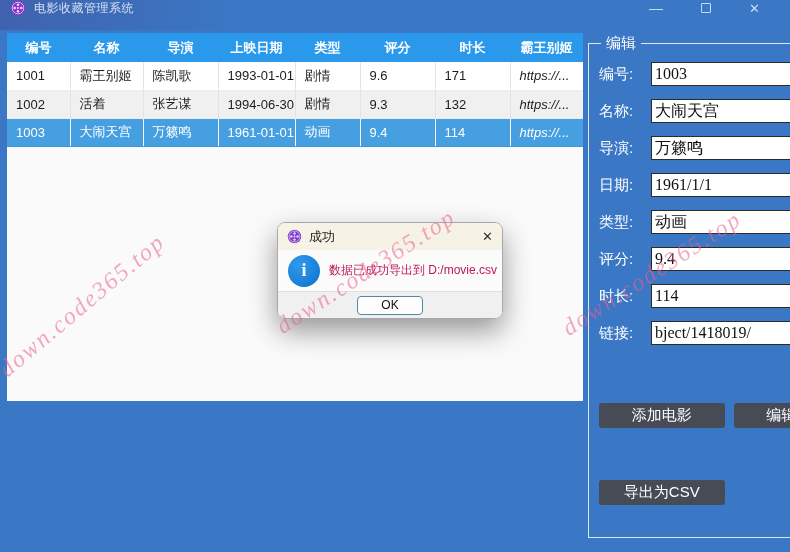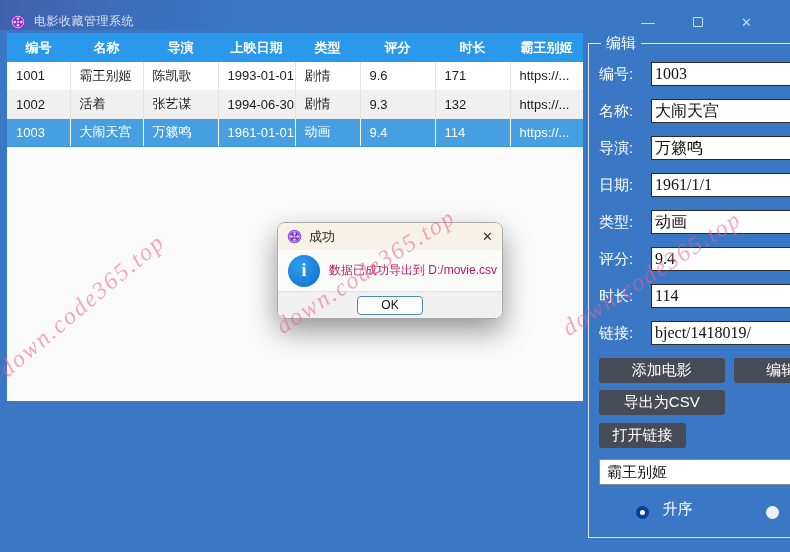--- a/index.html
+++ b/index.html
@@ -4,58 +4,58 @@
 <style>
   * { margin:0; padding:0; box-sizing:border-box; }
   html,body { width:790px; height:552px; background:#222; }
   .window {
     position:relative; width:790px; height:552px;
     background:#3a77c4; overflow:hidden;
     font-family:"Liberation Sans", sans-serif;
   }
 
   
-  .titlebar { position:absolute; top:0; left:0; right:12px; height:30px;
-    display:flex; align-items:flex-end; padding:0 10px;
+  .titlebar { position:absolute; top:0; left:0; right:4px; height:30px;
+    display:flex; align-items:flex-start; padding:0 10px;
     background:linear-gradient(90deg,#4062ae 0%,#3a77c4 30%); }
   .app-icon { width:16px; height:16px; margin-right:8px; flex:none; }
   .title-text { font-size:12px; color:#d4e0f2; letter-spacing:.5px; }
   .win-controls { margin-left:auto; display:flex; align-items:center; gap:38px; padding-right:16px; color:#c8dcf6; }
   .win-btn { cursor:default; display:flex; align-items:center; justify-content:center; height:16px; }
   .min-glyph { font-size:14px; line-height:10px; }
   .max-glyph { width:10px; height:10px; border:1.3px solid #c8dcf6; border-radius:1px; }
   .close-glyph { font-size:13px; }
 
   
   .main-white { position:absolute; left:7px; top:33px; width:576px; height:368px; background:#fafafa; }
   table { border-collapse:collapse; table-layout:fixed; width:576px; }
   th { background:#2a99ec; color:#fff; font-size:13px; font-weight:bold; height:29px; text-align:center; overflow:hidden; white-space:nowrap; }
   td { font-size:13px; color:#1b1b1b; height:28px; padding:0 2px 0 9px;
        border-right:1px solid #e3e3e3; border-bottom:1px solid #ececec;
        overflow:hidden; white-space:nowrap; background:#fff; }
-  td:last-child { border-right:none; }
+  td:last-child { border-right:none;font-style:italic; }
   tr.alt td { background:#f0f0f0; }
   tr.selected td { background:#459fe0; color:#fff;
        border-right-color:rgba(255,255,255,.38); border-bottom-color:#3f97d8; }
 
   
   fieldset.edit-group { position:absolute; left:588px; top:34px; width:194px; height:504px;
     border:1px solid rgba(238,244,252,.9); padding:4px 10px 0 10px; }
   fieldset.edit-group legend { color:#fff; font-size:15px; padding:0 5px; margin-left:2px; }
   .field-row { display:flex; align-items:center; margin:0 0 13px 0; }
   .field-row:first-of-type { margin-top:5px; }
   .field-label { width:52px; flex:none; color:#fff; font-size:15px; white-space:nowrap; }
   .field-input { flex:1; min-width:0; height:24px; border:1px solid #2b2b2b; background:#fff;
     font:16px "Liberation Serif", serif; color:#111; padding:0 3px; border-radius:0; }
   .date-wrap { position:relative; flex:1; min-width:0; display:flex; }
   .date-wrap .field-input { padding-right:18px; width:100%; }
 
   .btn-grid { display:grid; grid-template-columns:1fr 1fr; gap:7px 9px; margin:3px 0 8px 0; }
   .dark-btn { height:25px; background:#474b55; color:#fff; font-size:15px;
-    border:none; border-radius:3px; font-family:inherit; white-space:nowrap; }
+    border:none; border-radius:3px; font-family:inherit; white-space:nowrap;margin-top:45px; }
   .sort-row { display:flex; align-items:center; margin:2px 0 11px 0; }
   .sort-label { flex:1; color:#fff; font-size:15px; }
   .open-btn { width:87px; }
 
   .select-box { height:26px; background:#fff; border:1px solid #8a8a8a; display:flex;
     align-items:center; justify-content:space-between; padding:0 7px; margin-bottom:15px; }
   .select-value { font-size:15px; color:#111; }
 
   .radio-row { display:flex; justify-content:space-around; align-items:center; }
   .radio-item { display:flex; align-items:flex-end; gap:14px; color:#fff; font-size:15px; }

